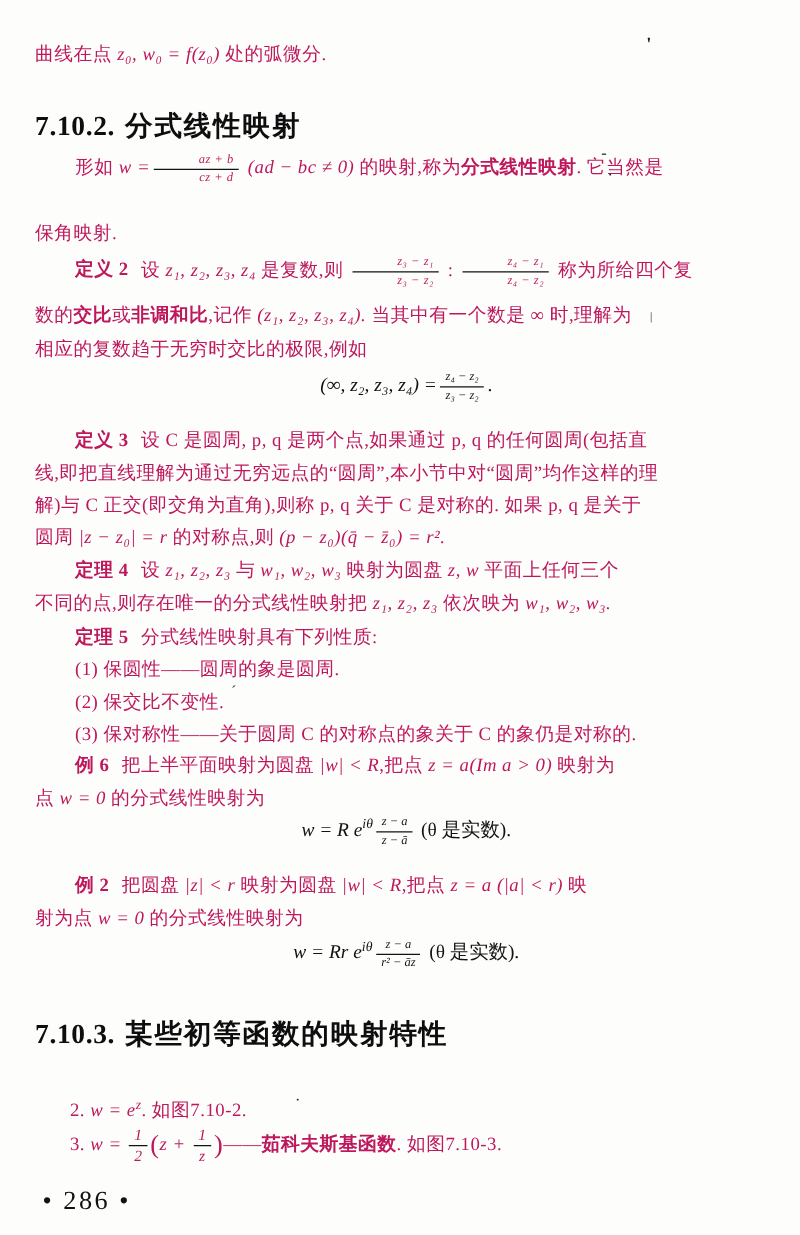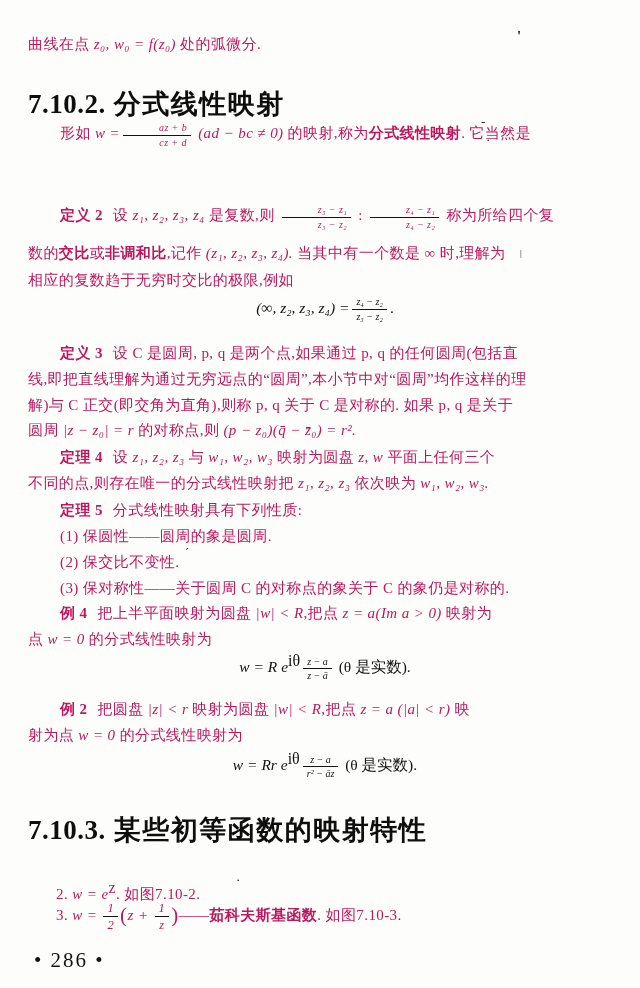--- a/index.html
+++ b/index.html
@@ -11,55 +11,58 @@
   .ln {
     position:absolute; left:28px; right:36px;
     font-size:15px; line-height:1.4; letter-spacing:0.4px;
     white-space:nowrap; color:#be185d;
   }
   .fi { text-indent:32px; }
   .mx { font-style:italic; font-family:"Liberation Serif","DejaVu Serif",serif; }
   .b { font-weight:bold; font-style:normal; }
   .lbl { font-weight:bold; margin-right:10px; }
   .h {
-    position:absolute; left:28px; font-size:27px; font-weight:bold;
+    position:absolute; left:28px; font-size:22px; font-weight:bold;
     letter-spacing:1.5px; white-space:nowrap; color:#0e0e0e;
   }
   .h .hnum { letter-spacing:0.5px; margin-right:8px; }
   .formula {
     position:absolute; left:28px; right:18px; text-align:center;
     font-size:15.5px; white-space:nowrap;
   }
   .frac {
     display:inline-block; vertical-align:middle; text-align:center;
     line-height:1.15; margin:0 3px; font-style:italic; font-size:10px;
   }
   .frac .fn { display:block; padding:0 4px 1px; border-bottom:1.4px solid #121212; }
   .frac .fd { display:block; padding:1px 4px 0; }
   .frac.sm { font-size:12.5px; margin:0 2px; }
-  sup.ssup { font-size:16px; vertical-align:super; }
+  sup.ssup { font-size:11px; font-style:italic; vertical-align:super; }
   .bp { font-size:140%; vertical-align:-2px; font-style:normal; }
   .footer { position:absolute; left:34px; top:948px; font-size:21px; letter-spacing:2px; }
   .art { position:absolute; color:#1a1a1a; font-size:13px; }
 </style>
 </head>
 <body>
 
 <div class="page">
 
   <div class="ln" style="top:34px">
     <span>曲线在点 </span><span class="mx">z₀, w₀ = f(z₀)</span><span> 处的弧微分.</span>
   </div>
 
   <div class="h" style="top:86px">
     <span class="hnum">7.10.2.</span><span>分式线性映射</span>
   </div>
 
   <div class="ln fi" style="top:122px">
     <span>形如 </span><span class="mx">w =</span><span class="frac"><span class="fn">az + b</span><span class="fd">cz + d</span></span><span class="mx"> (ad − bc ≠ 0) </span><span>的映射,称为</span><span class="b">分式线性映射</span><span>. 它当然是</span>
+  </div>
+  <div class="ln" style="top:177px">
+    <span>保角映射.</span>
   </div>
 
   <div class="ln fi" style="top:204px">
     <span class="lbl">定义 2</span><span>设 </span><span class="mx">z₁, z₂, z₃, z₄</span><span> 是复数,则 </span><span class="frac"><span class="fn">z₃ − z₁</span><span class="fd">z₃ − z₂</span></span><span> : </span><span class="frac"><span class="fn">z₄ − z₁</span><span class="fd">z₄ − z₂</span></span><span> 称为所给四个复</span>
   </div>
   <div class="ln" style="top:243px">
     <span>数的</span><span class="b">交比</span><span>或</span><span class="b">非调和比</span><span>,记作 </span><span class="mx">(z₁, z₂, z₃, z₄).</span><span> 当其中有一个数是 ∞ 时,理解为</span>
   </div>
   <div class="ln" style="top:270px">
     <span>相应的复数趋于无穷时交比的极限,例如</span>
@@ -97,21 +100,21 @@
     <span>(1) 保圆性——圆周的象是圆周.</span>
   </div>
   <div class="ln fi" style="top:552px">
     <span>(2) 保交比不变性.</span>
   </div>
   <div class="ln fi" style="top:578px">
     <span>(3) 保对称性——关于圆周 C 的对称点的象关于 C 的象仍是对称的.</span>
   </div>
 
   <div class="ln fi" style="top:603px">
-    <span class="lbl">例 4</span><span>把上半平面映射为圆盘 </span><span class="mx">|w| &lt; R</span><span>,把点 </span><span class="mx">z = a(Im a &gt; 0)</span><span> 映射为</span>
+    <span class="lbl">例 6</span><span>把上半平面映射为圆盘 </span><span class="mx">|w| &lt; R</span><span>,把点 </span><span class="mx">z = a(Im a &gt; 0)</span><span> 映射为</span>
   </div>
   <div class="ln" style="top:629px">
     <span>点 </span><span class="mx">w = 0</span><span> 的分式线性映射为</span>
   </div>
 
   <div class="formula" style="top:652px">
     <span class="mx">w = R e</span><sup class="ssup">iθ</sup><span class="frac"><span class="fn">z − a</span><span class="fd">z − ā</span></span><span> (θ 是实数).</span>
   </div>
 
   <div class="ln fi" style="top:699px">

